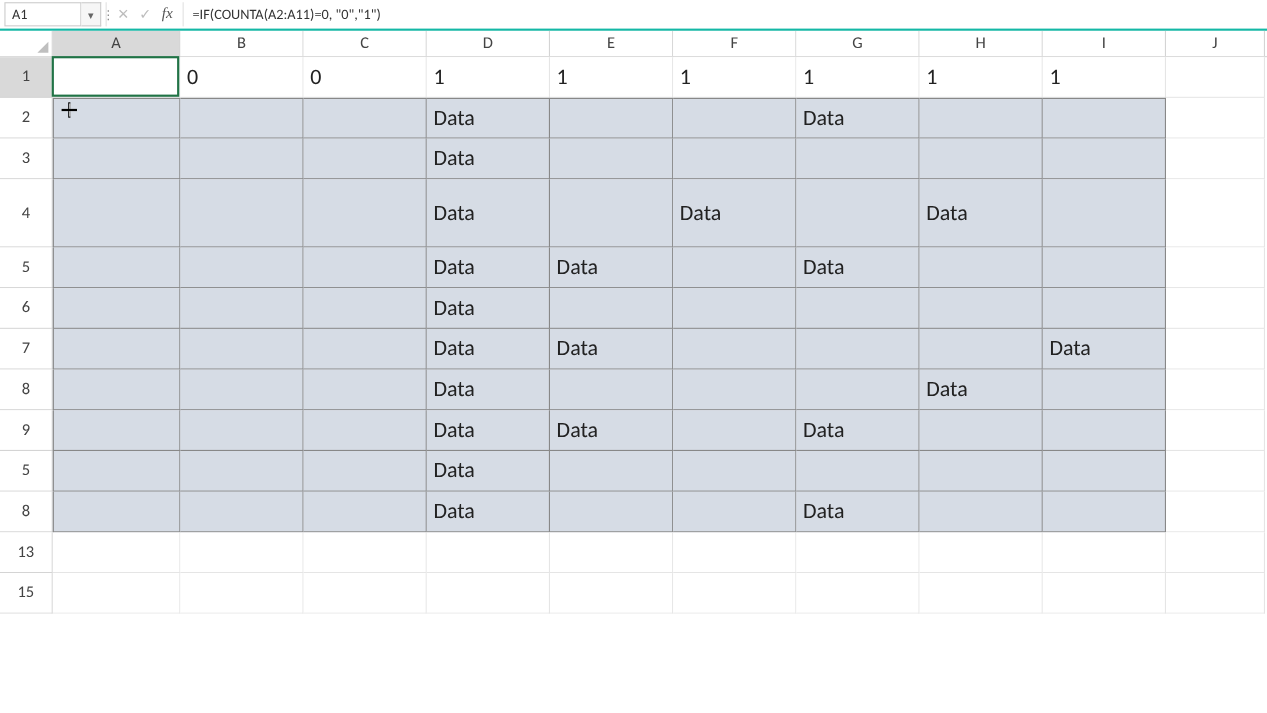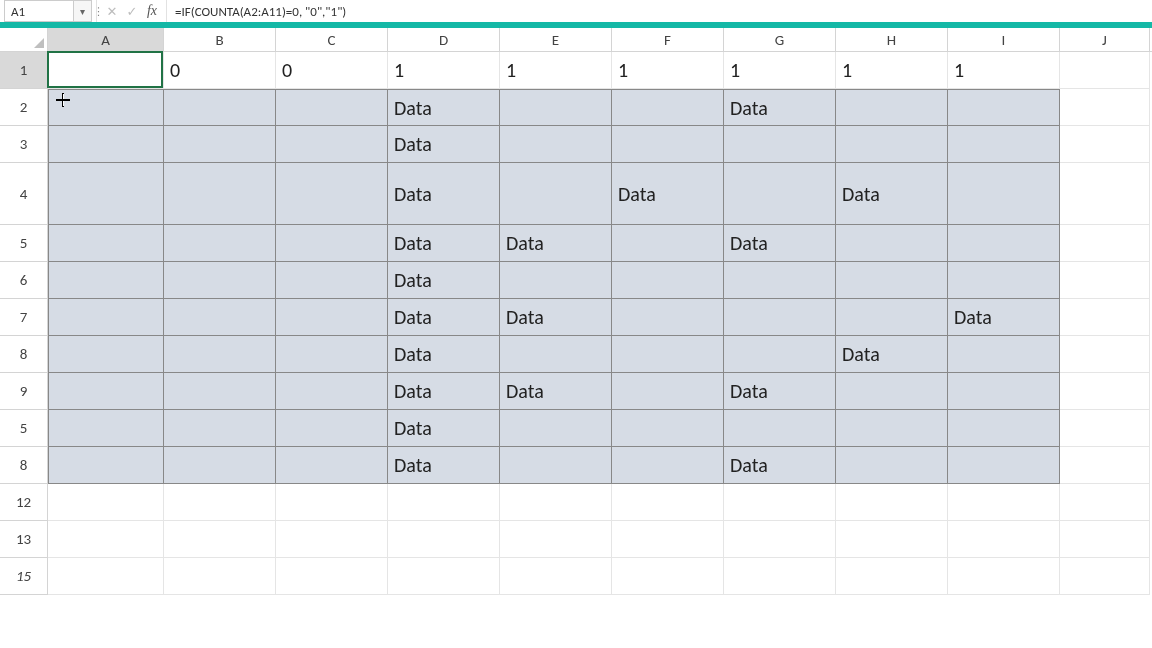--- a/index.html
+++ b/index.html
@@ -9,21 +9,21 @@
       background: #ffffff;
       color: #333333;
       user-select: none;
     }
 
     
     .formula-bar {
       display: flex;
       align-items: center;
       height: 28px;
-      border-bottom: 6px solid #14b8a6;
+      border-bottom: 2px solid #14b8a6;
       background: #ffffff;
       font-size: 13px;
     }
     .name-box {
       width: 70px;
       height: 22px;
       border: 1px solid #cccccc;
       margin-left: 4px;
       padding: 0 6px;
       display: flex;
@@ -354,46 +354,33 @@
         <div class="cell filled" style="width: 112px; height: 37px;"></div>
         <div class="cell filled" style="width: 112px; height: 37px;">Data</div>
         <div class="cell filled" style="width: 112px; height: 37px;"></div>
         <div class="cell filled" style="width: 112px; height: 37px;"></div>
         <div class="cell filled" style="width: 112px; height: 37px;">Data</div>
         <div class="cell filled" style="width: 112px; height: 37px;"></div>
         <div class="cell filled" style="width: 112px; height: 37px;"></div>
         <div class="cell" style="width: 90px; height: 37px;"></div>
       </div>
       <div class="row" style="height: 37px;">
-        <div class="row-header">12</div>
-        <div class="cell" style="width: 116px; height: 37px;"></div>
-        <div class="cell" style="width: 112px; height: 37px;"></div>
-        <div class="cell" style="width: 112px; height: 37px;"></div>
-        <div class="cell" style="width: 112px; height: 37px;"></div>
-        <div class="cell" style="width: 112px; height: 37px;"></div>
-        <div class="cell" style="width: 112px; height: 37px;"></div>
-        <div class="cell" style="width: 112px; height: 37px;"></div>
-        <div class="cell" style="width: 112px; height: 37px;"></div>
-        <div class="cell" style="width: 112px; height: 37px;"></div>
-        <div class="cell" style="width: 90px; height: 37px;"></div>
-      </div>
-      <div class="row" style="height: 37px;">
         <div class="row-header">13</div>
         <div class="cell" style="width: 116px; height: 37px;"></div>
         <div class="cell" style="width: 112px; height: 37px;"></div>
         <div class="cell" style="width: 112px; height: 37px;"></div>
         <div class="cell" style="width: 112px; height: 37px;"></div>
         <div class="cell" style="width: 112px; height: 37px;"></div>
         <div class="cell" style="width: 112px; height: 37px;"></div>
         <div class="cell" style="width: 112px; height: 37px;"></div>
         <div class="cell" style="width: 112px; height: 37px;"></div>
         <div class="cell" style="width: 112px; height: 37px;"></div>
         <div class="cell" style="width: 90px; height: 37px;"></div>
       </div>
-      <div class="row" style="height: 37px; font-style: italic;">
+      <div class="row" style="height: 37px;">
         <div class="row-header">15</div>
         <div class="cell" style="width: 116px; height: 37px;"></div>
         <div class="cell" style="width: 112px; height: 37px;"></div>
         <div class="cell" style="width: 112px; height: 37px;"></div>
         <div class="cell" style="width: 112px; height: 37px;"></div>
         <div class="cell" style="width: 112px; height: 37px;"></div>
         <div class="cell" style="width: 112px; height: 37px;"></div>
         <div class="cell" style="width: 112px; height: 37px;"></div>
         <div class="cell" style="width: 112px; height: 37px;"></div>
         <div class="cell" style="width: 112px; height: 37px;"></div>

